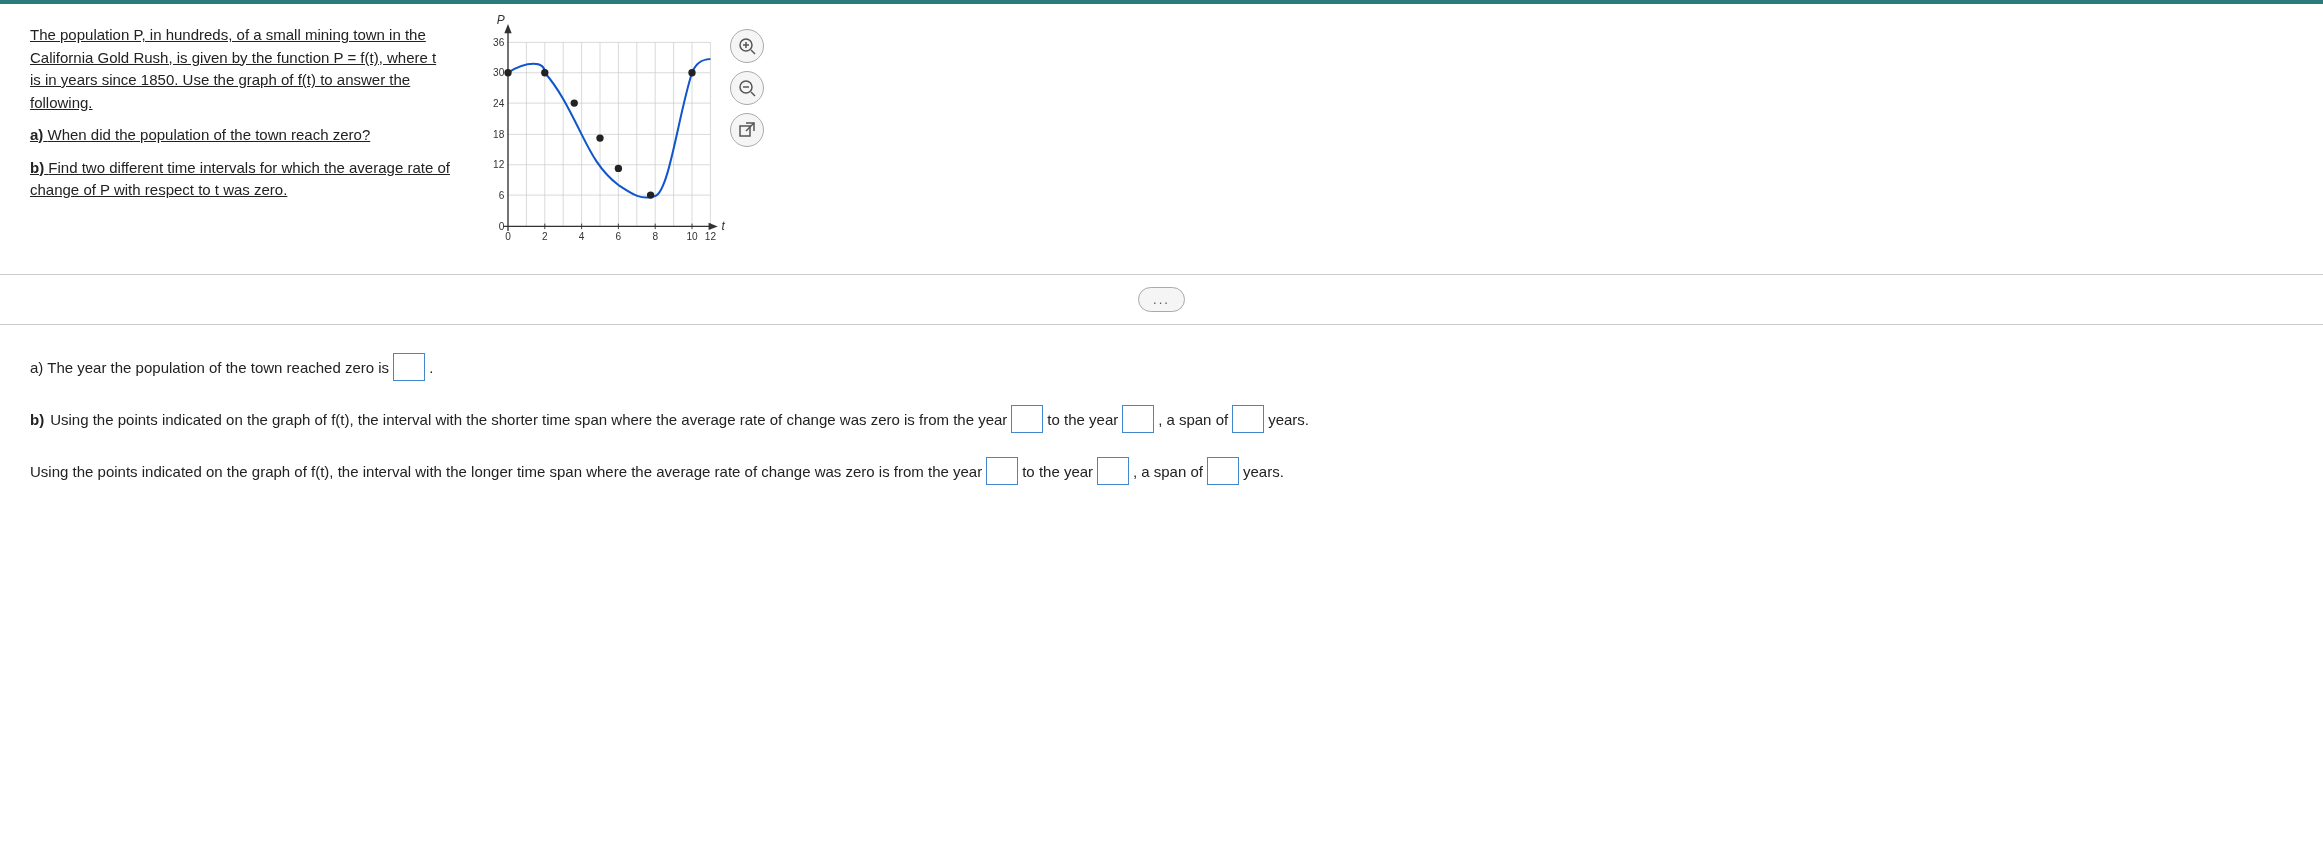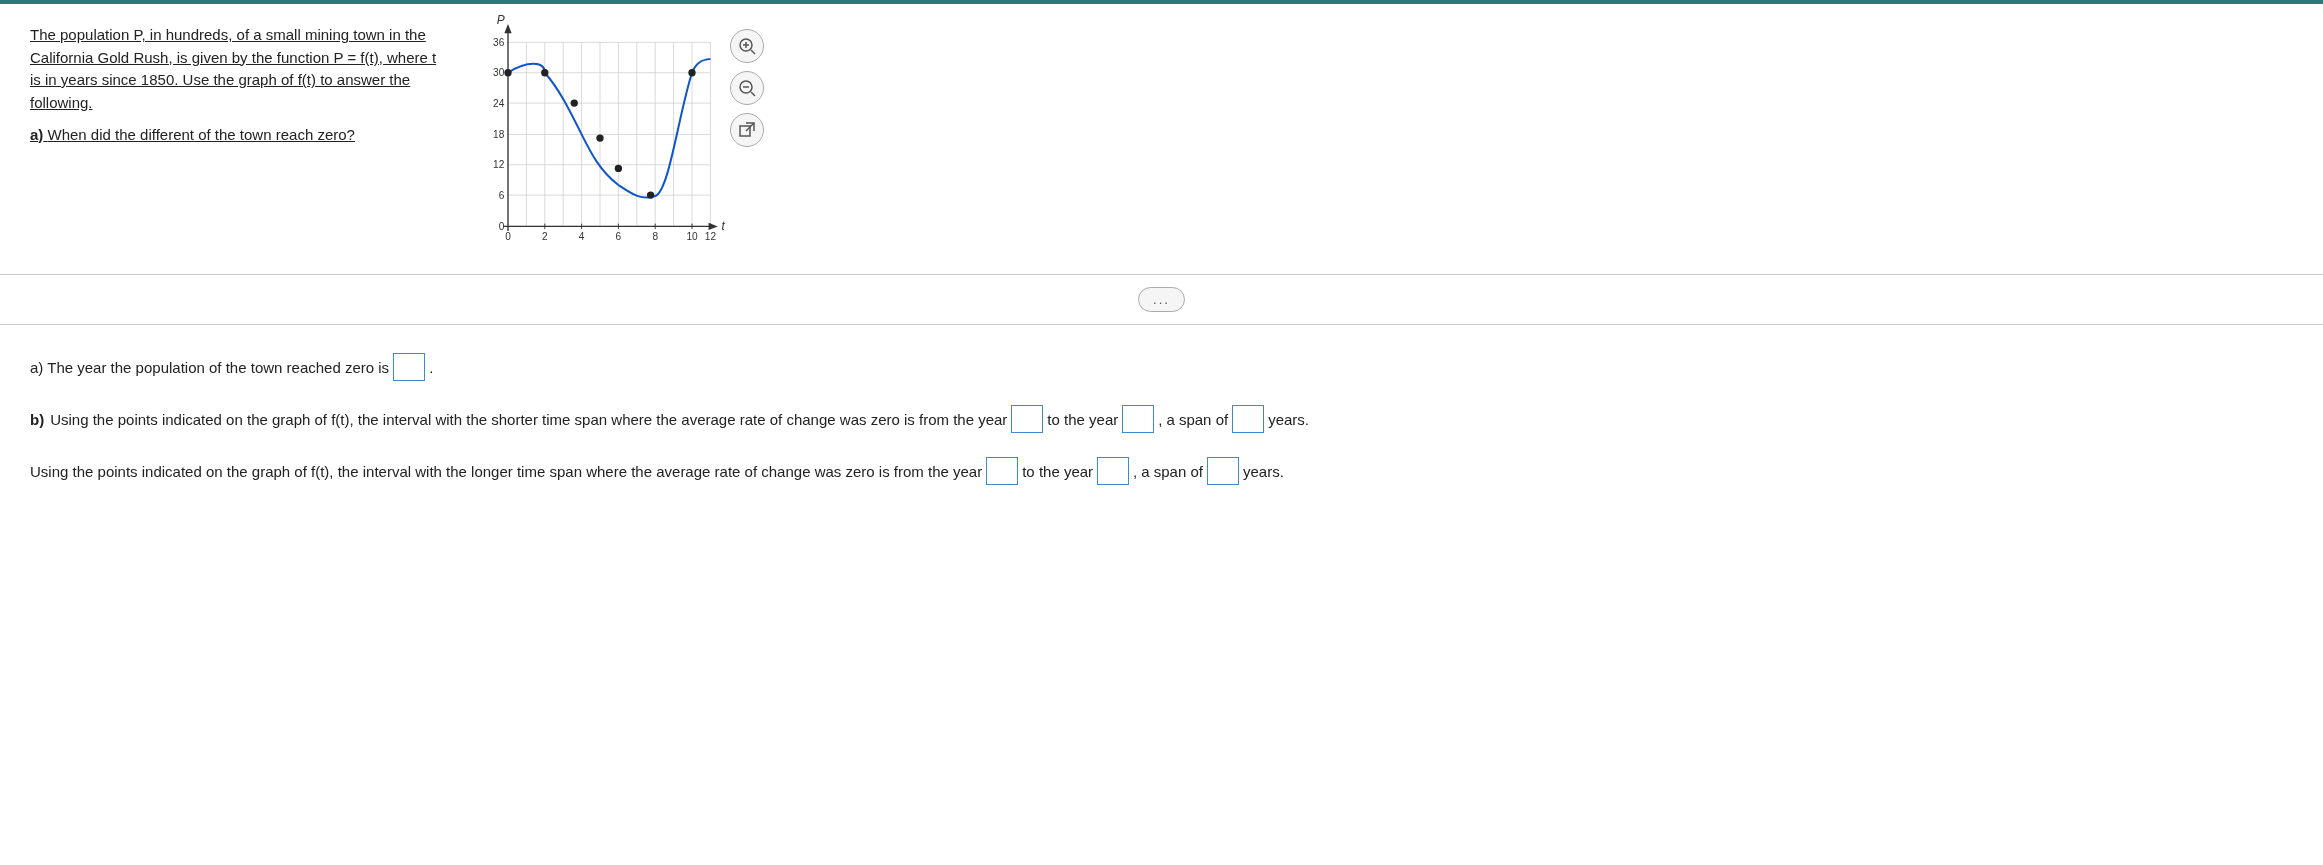--- a/index.html
+++ b/index.html
@@ -147,21 +147,25 @@
 <div class="top-border"></div>
 
 <div class="main-container">
 
   <div class="top-section">
 
     <div class="problem-text">
       <p>The population P, in hundreds, of a small mining town in the California Gold Rush, is given by the function P = f(t), where t is in years since 1850. Use the graph of f(t) to answer the following.</p>
       <p>
         <span class="bold">a)</span>
-        <span>When did the different of the town reach zero?</span>
+        <span>When did the population of the town reach zero?</span>
+      </p>
+      <p>
+        <span class="bold">b)</span>
+        <span>Find two different time intervals for which the average rate of change of P with respect to t was zero.</span>
       </p>
     </div>
 
     <div class="graph-container">
       <div class="graph-with-controls">
 
         <svg class="graph-svg" width="240" height="230" viewBox="-30 -20 260 250">
 
           <line x1="20" y1="0" x2="20" y2="200" stroke="#ccc" stroke-width="0.8"></line>
           <line x1="40" y1="0" x2="40" y2="200" stroke="#ccc" stroke-width="0.8"></line>

